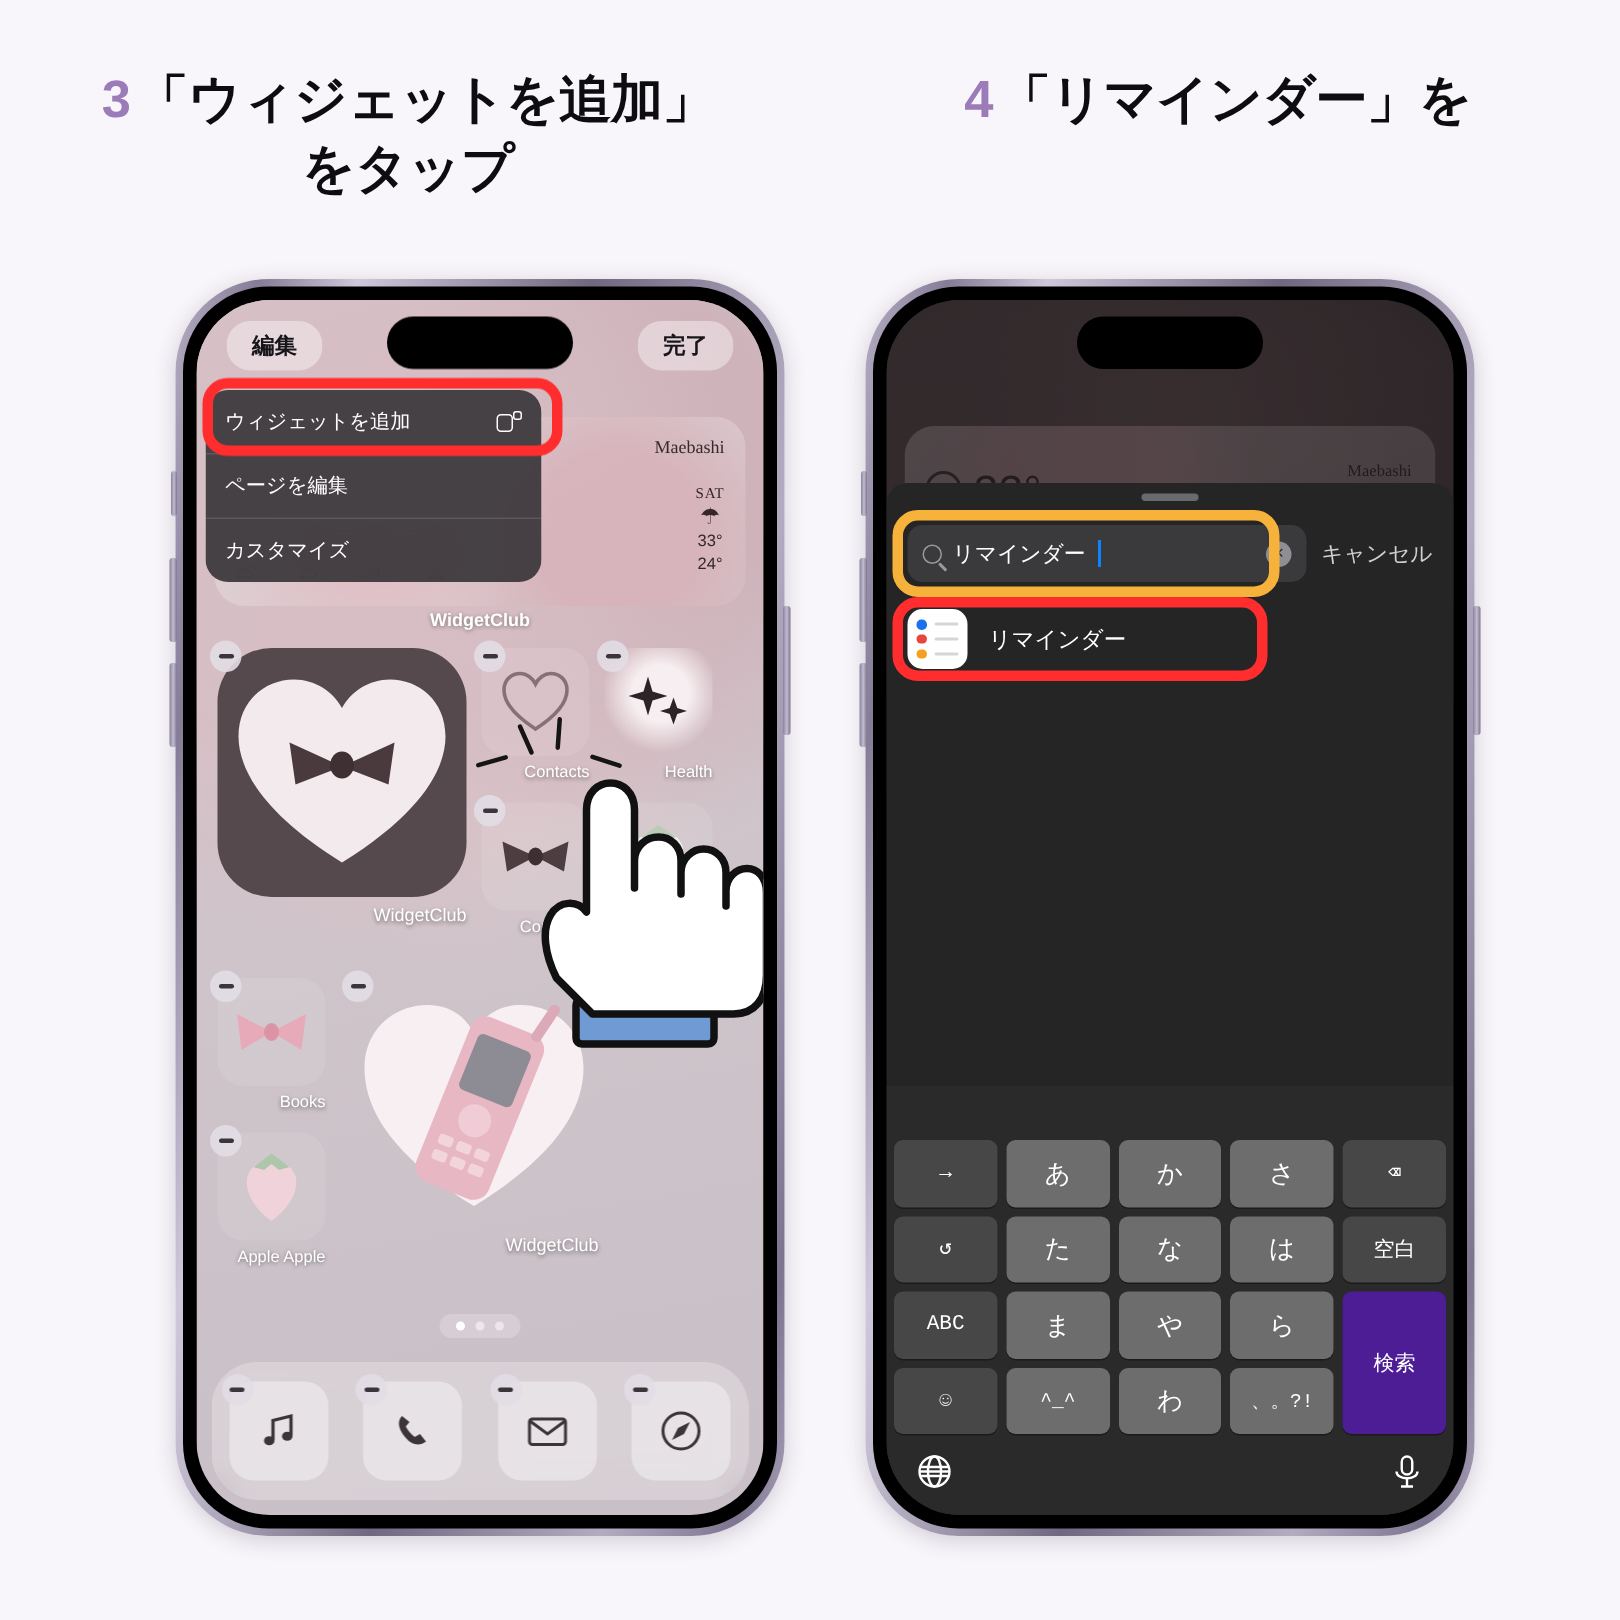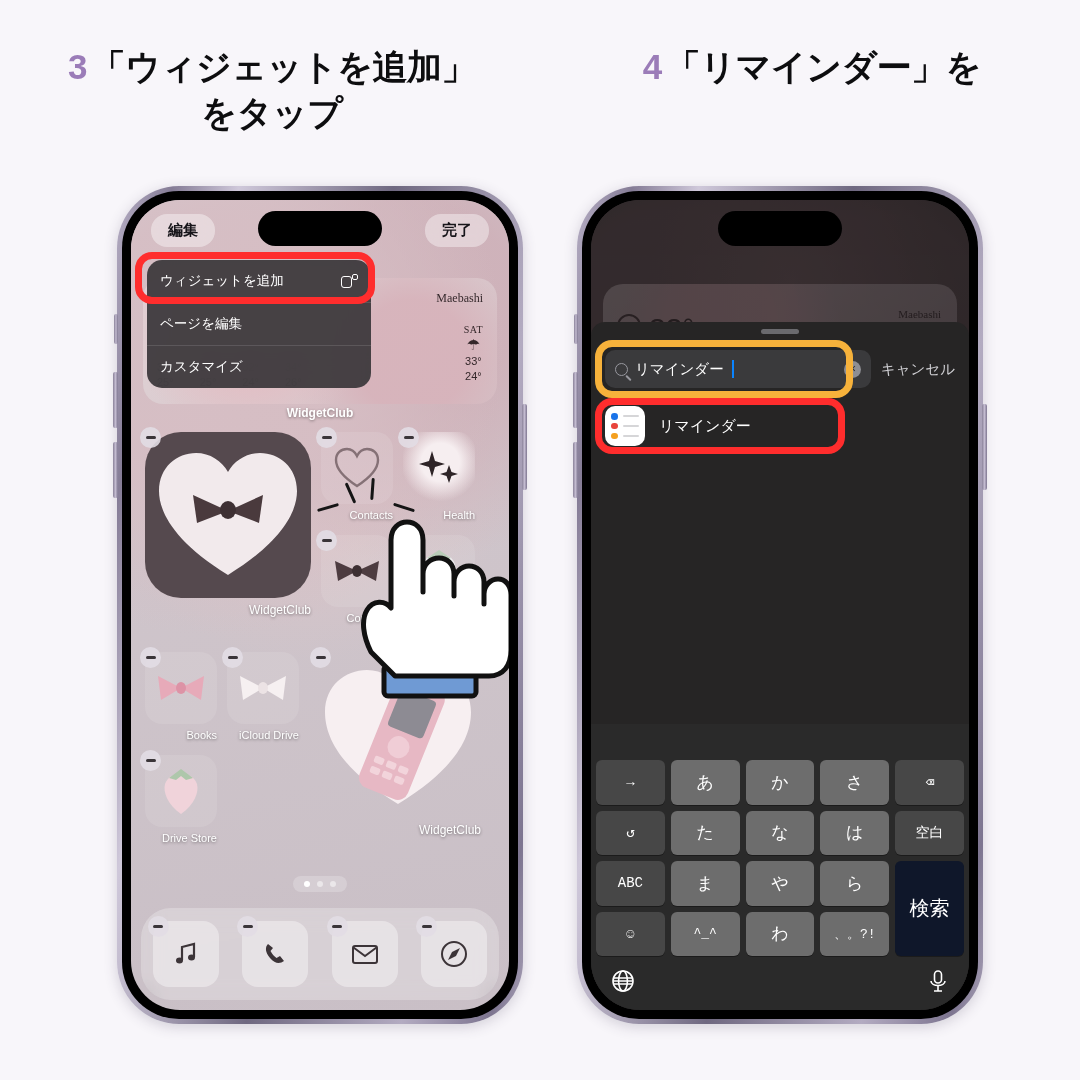--- a/index.html
+++ b/index.html
@@ -69,21 +69,21 @@
   }
   .pillbtn {
     background: rgba(255,255,255,.40);
     color: #17151a; font-size: 15px; font-weight: 700;
     padding: 7px 17px; border-radius: 16px;
     backdrop-filter: blur(6px);
   }
 
   
   .ctxmenu {
-    position: absolute; top: 60px; left: 16px; width: 224px;
+    position: absolute; top: 60px; left: 6px; width: 224px;
     background: rgba(58,55,58,.93); border-radius: 15px;
     overflow: hidden; z-index: 25; backdrop-filter: blur(14px);
   }
   .ctxrow {
     display: flex; align-items: center; justify-content: space-between;
     padding: 12px 13px; color: #fff; font-size: 13.5px; font-weight: 500;
     border-bottom: 1px solid rgba(255,255,255,.12);
   }
   .ctxrow:last-child { border-bottom: none; }
   .ctxicon { width: 17px; height: 15px; position: relative; }
@@ -275,21 +275,21 @@
   .kb-keys {
     display: grid; grid-template-columns: repeat(5,1fr); grid-template-rows: repeat(4,1fr);
     gap: 6px; padding: 0 5px; height: 196px;
   }
   .key {
     background: #6d6d6d; border-radius: 6px;
     display: flex; align-items: center; justify-content: center;
     color: #fff; font-size: 17px; box-shadow: 0 1px 0 rgba(0,0,0,.35);
   }
   .key.fn { background: #474747; font-size: 14px; }
-  .key.go { background: #0f172a; grid-row: span 2; font-size: 20px; }
+  .key.go { background: #4c1d95; grid-row: span 2; font-size: 14px; }
   .key.sm { font-size: 13px; }
   .kb-bottom {
     height: 54px; display: flex; align-items: center; justify-content: space-between;
     padding: 0 20px; color: #fff;
   }
 
   
   .hand { position: absolute; z-index: 50; pointer-events: none; }
   .hand.h1 { left: 206px; top: 300px; width: 200px; }
   .sparks { position: absolute; z-index: 45; }
@@ -451,46 +451,33 @@
                       <svg width="54" height="32" viewBox="0 0 54 32">
                         <path d="M27 16 L4 4 L7 28 Z" fill="#e7aab9"></path>
                         <path d="M27 16 L50 4 L47 28 Z" fill="#e7aab9"></path>
                         <ellipse cx="27" cy="16" rx="5" ry="6" fill="#dd93a6"></ellipse>
                       </svg>
                     </div>
                     <div class="minus"></div>
                   </div>
                   <div class="applabel">Books</div>
                 </div>
-                <div class="cell">
-                  <div class="icon-s">
-                    <div class="tile t-plain">
-                      <svg width="54" height="32" viewBox="0 0 54 32">
-                        <path d="M27 16 L4 4 L7 28 Z" fill="#f6f0f1"></path>
-                        <path d="M27 16 L50 4 L47 28 Z" fill="#f6f0f1"></path>
-                        <ellipse cx="27" cy="16" rx="5" ry="6" fill="#ece3e5"></ellipse>
-                      </svg>
-                    </div>
-                    <div class="minus"></div>
-                  </div>
-                  <div class="applabel">iCloud Drive</div>
-                </div>
               </div>
               <div class="row">
                 <div class="cell">
                   <div class="icon-s">
                     <div class="tile t-plain">
                       <svg width="44" height="50" viewBox="0 0 44 50">
                         <path d="M22 48 C 8 38 4 26 6 18 C 9 10 16 8 22 8 C 28 8 35 10 38 18 C 40 26 36 38 22 48 Z" fill="#f0d3da"></path>
                         <path d="M10 12 L22 3 L34 12 L27 14 L22 10 L17 14 Z" fill="#aec7ab"></path>
                       </svg>
                     </div>
                     <div class="minus"></div>
                   </div>
-                  <div class="applabel">Drive Store</div>
+                  <div class="applabel">Apple Apple</div>
                 </div>
               </div>
             </div>
 
             <div class="cell" style="margin-left:6px;">
               <div class="icon-l">
                 <div class="tile" style="background:transparent;">
                   <svg width="166" height="166" viewBox="0 0 166 166">
                     <path d="M83 152 C 24 116 10 84 10 60 C 10 34 30 18 52 18 C 68 18 79 27 83 38 C 87 27 98 18 114 18 C 136 18 156 34 156 60 C 156 84 142 116 83 152 Z" fill="#f7eff1"></path>
                     <g transform="rotate(22 88 84)">

